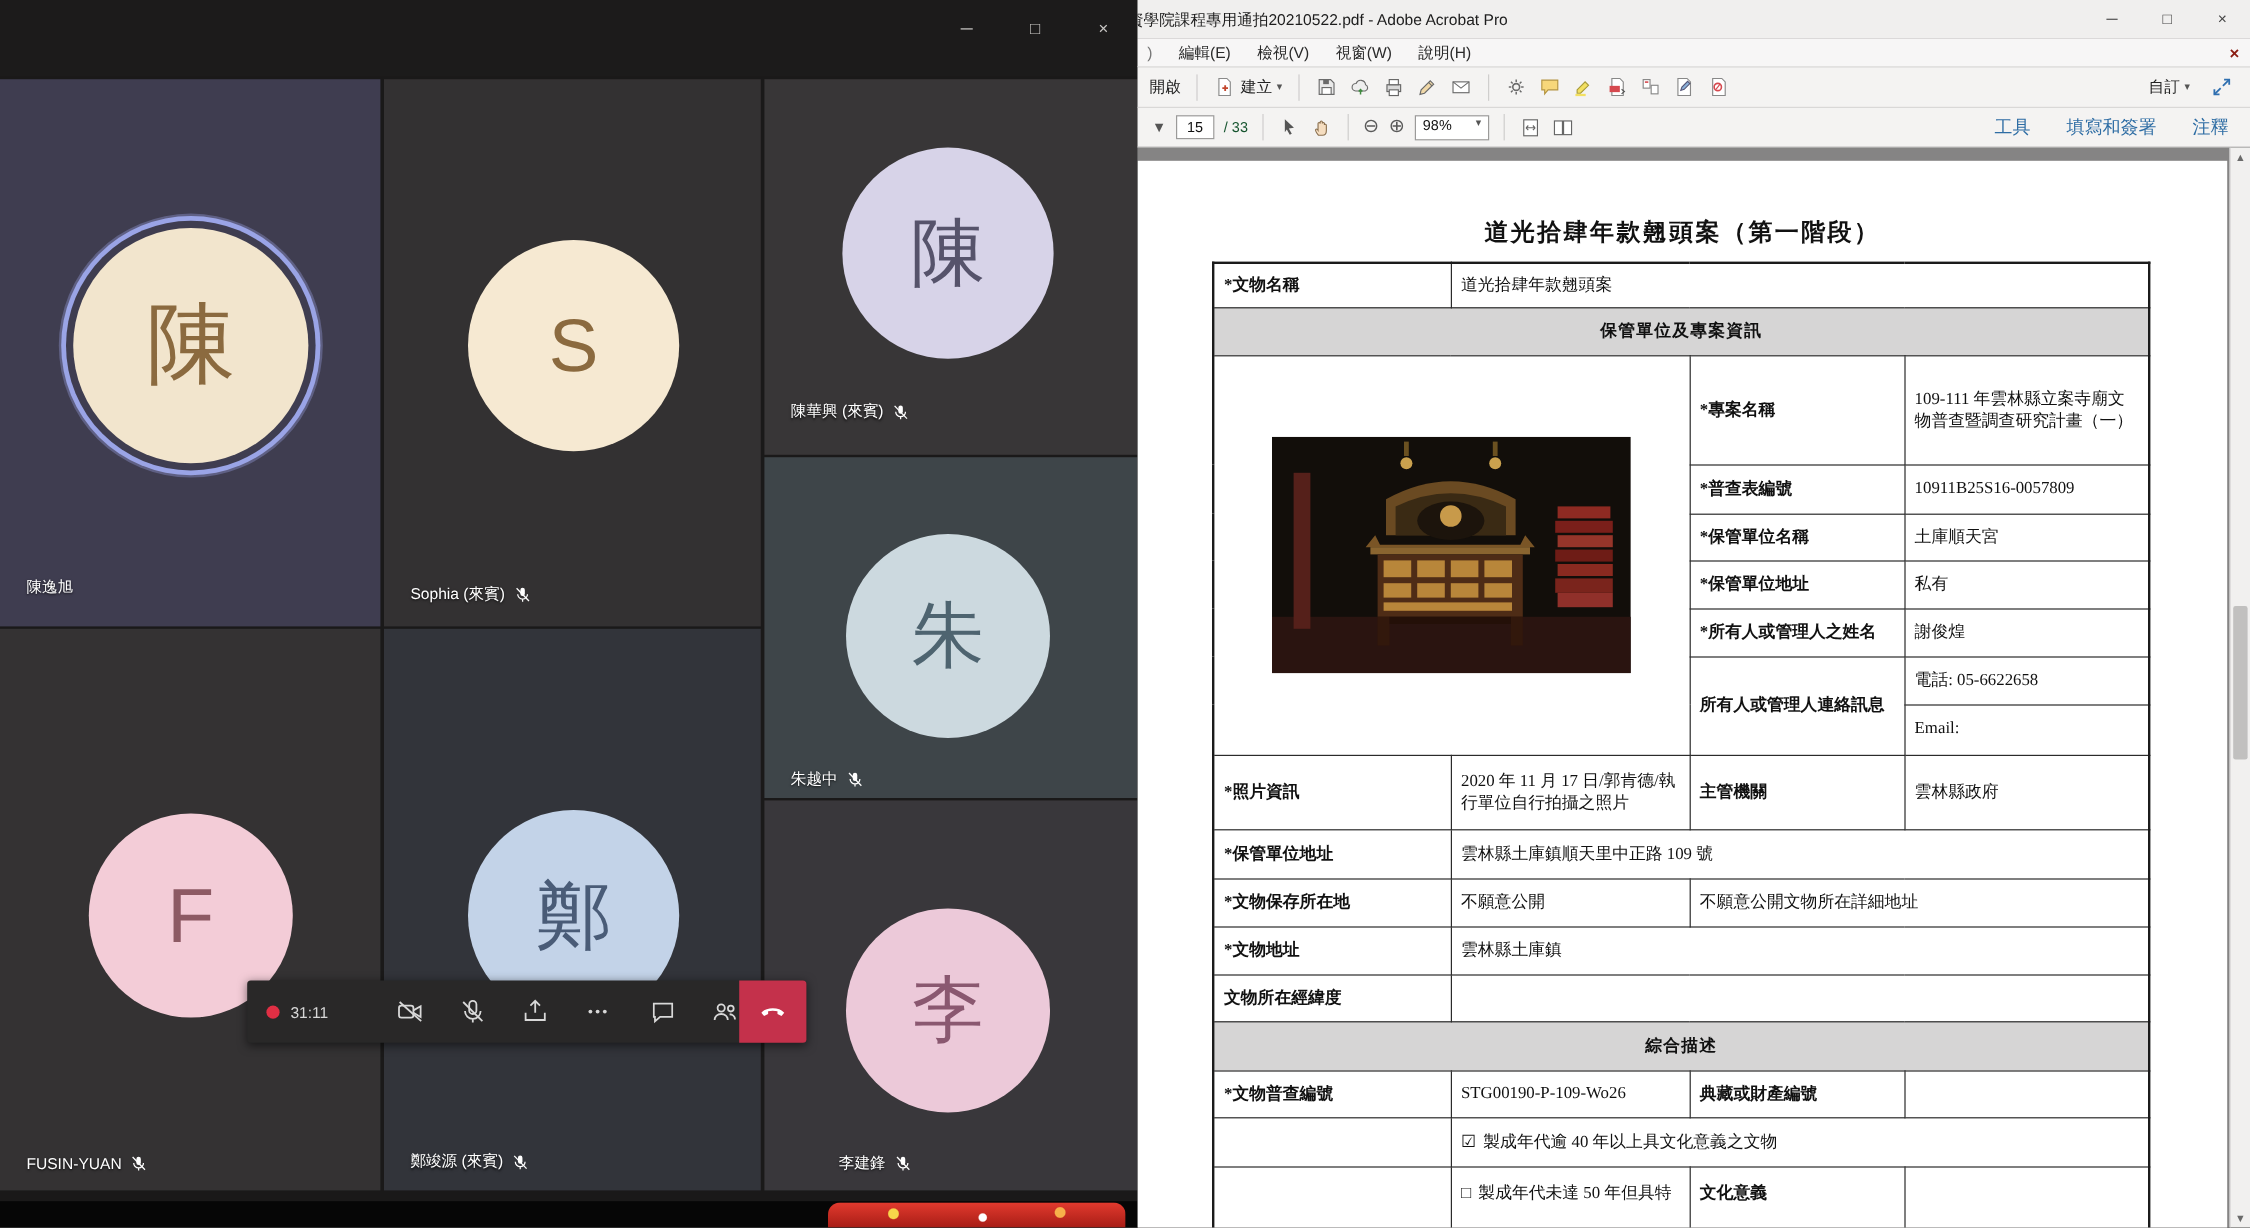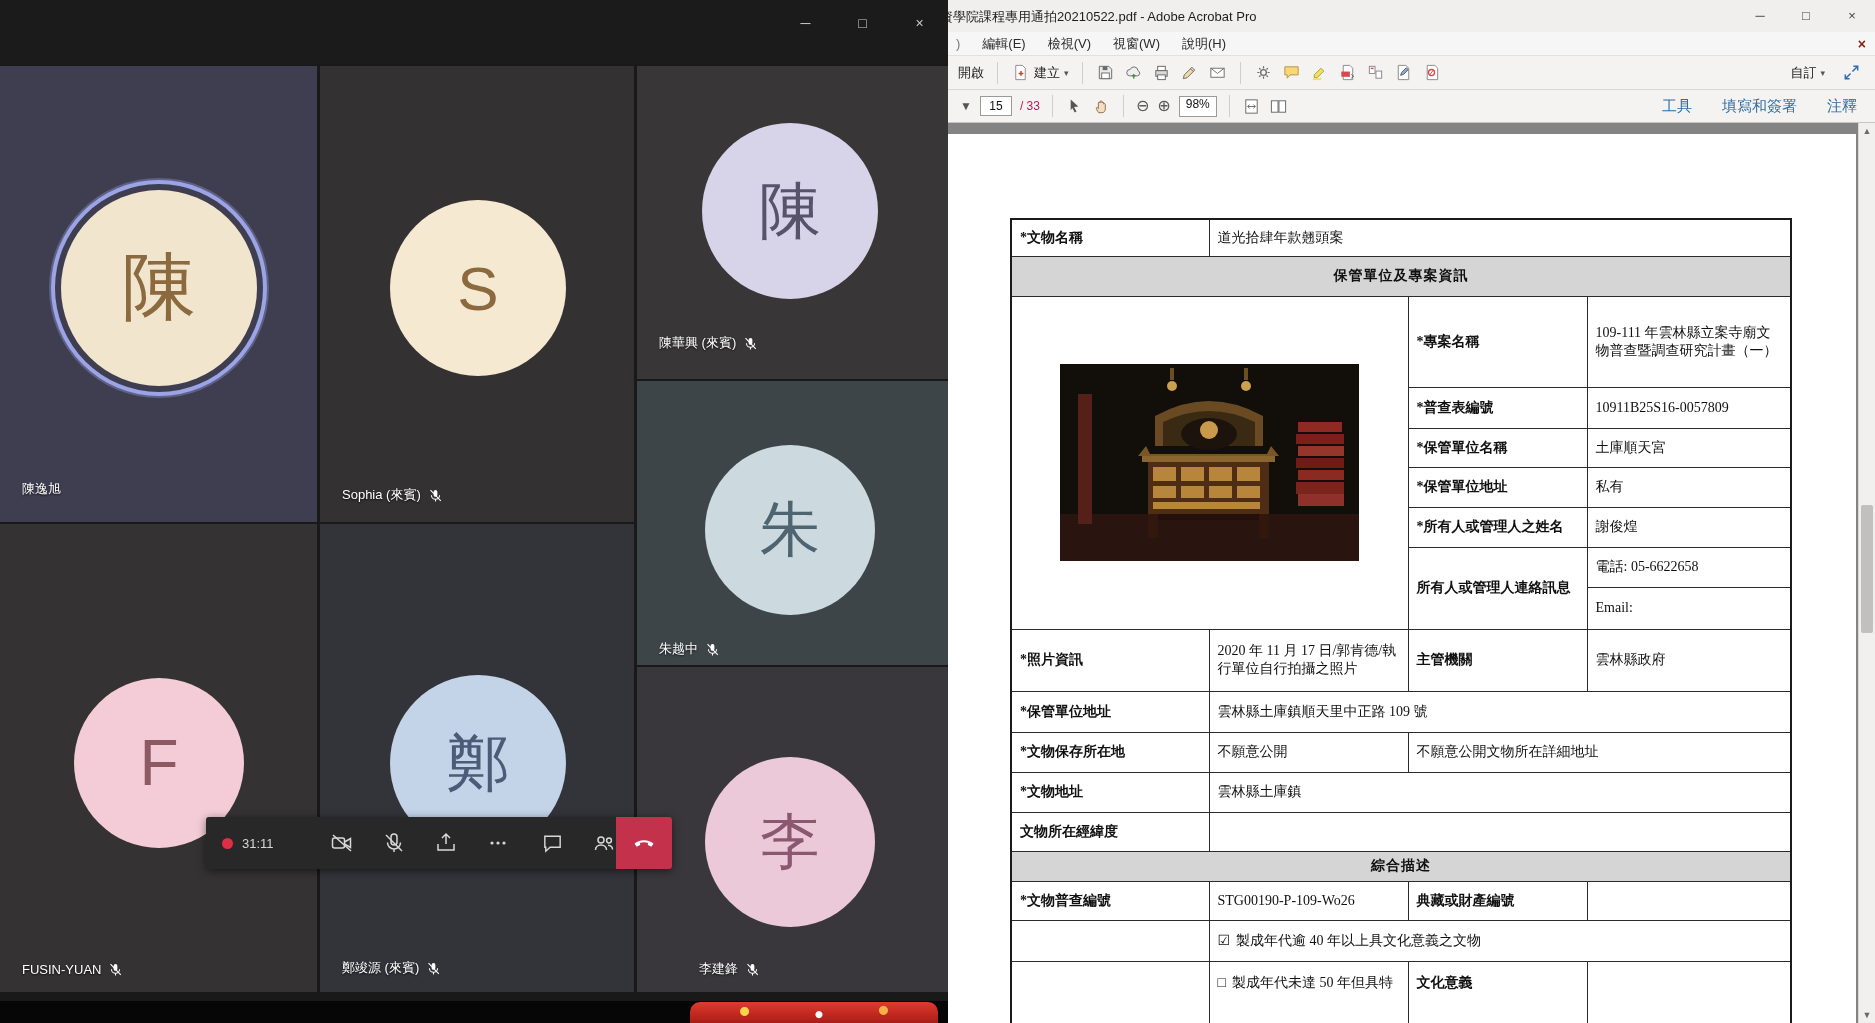--- a/index.html
+++ b/index.html
@@ -52,23 +52,23 @@
   .ac-tb1 { position:absolute; left:0; top:56px; width:100%; height:34px; background:#f4f3f2;
             border-bottom:1px solid #d9d8d7; display:flex; align-items:center; padding-left:10px; gap:9px; }
   .ac-tb2 { position:absolute; left:0; top:90px; width:100%; height:33px; background:#f4f3f2;
             border-bottom:1px solid #c7c6c5; display:flex; align-items:center; padding-left:12px; gap:8px; }
   .sep { width:1px; height:22px; background:#cfcecd; margin:0 4px; }
   .tbtn { display:flex; align-items:center; gap:4px; font-size:13px; color:#222; }
   .caret { font-size:9px; color:#555; }
   .icon18 { width:19px; height:19px; display:block; }
   .pgin { width:32px; height:20px; border:1px solid #9b9a99; background:#fff; text-align:center;
           font-size:12px; color:#111; font-family:"Liberation Sans",sans-serif; }
-  .pgtotal { font-size:12px; color:#be185d; }
+  .pgtotal { font-size:12px; color:#14532d; }
   .zoombox { height:21px; border:1px solid #9b9a99; background:#fff; display:flex; align-items:flex-start;
-             gap:20px; padding:0 6px; font-size:12px; color:#111;flex-direction:column; }
+             gap:20px; padding:0 6px; font-size:12px; color:#111; }
   .circbtn { font-size:16px; color:#5a5a5a; line-height:1; }
   .rtabs { margin-left:auto; display:flex; gap:30px; padding-right:18px; font-size:15px; color:#2e6da4; }
   .rtabs span { cursor:default; }
 
   
   .ac-doc { position:absolute; left:0; top:123px; right:0; bottom:0; background:#858484; overflow:hidden; }
   .page { position:absolute; left:0; top:11px; width:908px; height:1200px; background:#ffffff;
           font-family:"Liberation Serif","DejaVu Serif",serif; color:#111; }
   .doc-title { position:absolute; left:0; top:46px; width:100%; text-align:center;
                font-size:20px; font-weight:bold; letter-spacing:2px; }
@@ -407,20 +407,21 @@
       </span>
     <div class="rtabs">
       <span>工具</span>
       <span>填寫和簽署</span>
       <span>注釋</span>
     </div>
   </div>
 
   <div class="ac-doc">
     <div class="page">
+      <div class="doc-title">道光拾肆年款翹頭案（第一階段）</div>
 
       <table class="doc-table">
         <colgroup>
             <col style="width:198px">
             <col style="width:199px">
             <col style="width:179px">
             <col style="width:204px">
           </colgroup>
         <tbody>
             <tr style="height:37px">
@@ -514,21 +515,21 @@
           <td colspan="2">不願意公開文物所在詳細地址</td>
         </tr>
         <tr style="height:40px">
           <td class="lbl">*文物地址</td>
           <td colspan="3">雲林縣土庫鎮</td>
         </tr>
         <tr style="height:39px">
           <td class="lbl">文物所在經緯度</td>
           <td colspan="3"></td>
         </tr>
-        <tr style="height:30px">
+        <tr style="height:41px">
           <td colspan="4" class="sec">綜合描述</td>
         </tr>
         <tr style="height:39px">
           <td class="lbl">*文物普查編號</td>
           <td>STG00190-P-109-Wo26</td>
           <td class="lbl">典藏或財產編號</td>
           <td></td>
         </tr>
         <tr style="height:41px">
           <td></td>

